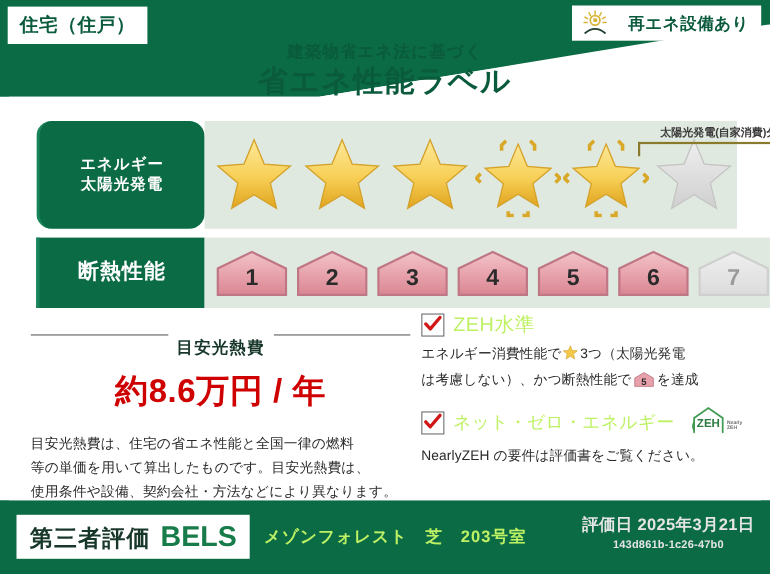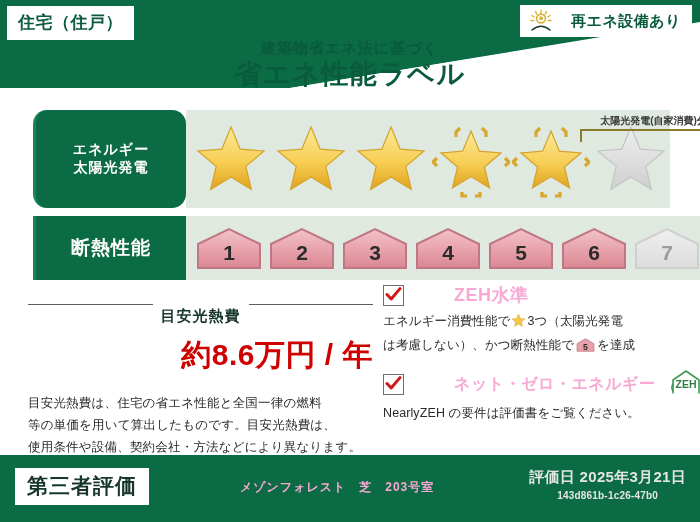--- a/index.html
+++ b/index.html
@@ -115,40 +115,39 @@
   .lower{position:absolute;left:0;top:283px;width:700px;height:165px;z-index:5;}
   .cost-block{position:absolute;left:28px;top:0;width:345px;}
   .cost-head{display:flex;align-items:center;gap:8px;}
   .cost-head .hr{flex:1;height:1px;background:#5d5d5d;}
   .cost-head .ht{
     font-size:15px;font-weight:bold;color:#17372a;letter-spacing:1px;
     white-space:nowrap;
     margin-top:24px;
   }
   .cost-value{
-    text-align:right;color:#cf0000;font-size:30px;font-weight:bold;
+    text-align:center;color:#cf0000;font-size:30px;font-weight:bold;
     margin-top:9px;letter-spacing:.5px;
   }
   .cost-note{
     margin-top:17px;font-size:12.5px;color:#2a2a2a;line-height:1.75;
     letter-spacing:.2px;
   }
   .cost-note div{white-space:nowrap;}
   .zeh-block{position:absolute;left:383px;top:0;width:295px;}
   .zeh-item{margin-bottom:10px;}
   .zeh-title{display:flex;align-items:center;gap:8px;}
   .chk{
     width:19px;height:19px;border:1.5px solid #6f6f6f;background:#fff;
     position:relative;flex:0 0 19px;
   }
   .chk svg{position:absolute;left:1px;top:0px;width:17px;height:17px;}
   .zeh-title .t{
-    color:#f9a8d4;font-size:18px;font-weight:bold;letter-spacing:.5px;
+    color:#bef264;font-size:18px;font-weight:normal;letter-spacing:.5px;
     white-space:nowrap;
-    margin-left:42px;
   }
   .zeh-title .t.small{font-size:16px;}
   .zeh-desc{
     margin-top:4px;font-size:12.5px;color:#2a2a2a;line-height:1.65;
     letter-spacing:.1px;
   }
   .zeh-desc .inline-star{display:inline-block;vertical-align:-3px;margin:0 1px;}
   .zeh-desc .inline-house{display:inline-block;vertical-align:-4px;margin:0 2px;}
   .zeh-logo{display:inline-block;vertical-align:-7px;margin-left:5px;}
   
@@ -156,22 +155,22 @@
     position:absolute;left:0;bottom:0;width:700px;height:66px;
     background:#0a6b45;z-index:6;
   }
   .bels-box{
     position:absolute;left:15px;top:12px;background:#ffffff;
     padding:4px 12px 5px 12px;display:flex;align-items:baseline;gap:9px;
   }
   .bels-box .jp{font-size:21px;font-weight:bold;color:#17372a;letter-spacing:1px;}
   .bels-box .en{font-size:26px;font-weight:bold;color:#177c4a;letter-spacing:0px;}
   .bldg-name{
-    position:absolute;left:240px;top:23px;color:#f9a8d4;
-    font-size:12px;font-weight:bold;letter-spacing:1px;white-space:nowrap;
+    position:absolute;left:240px;top:23px;color:#bef264;
+    font-size:15px;font-weight:bold;letter-spacing:1px;white-space:nowrap;
   }
   .eval-date{
     position:absolute;right:14px;top:12px;color:#e5e5e5;text-align:center;margin-left:16px;
   }
   .eval-date .d{font-size:15px;font-weight:bold;letter-spacing:.3px;white-space:nowrap;}
   .eval-date .id{font-size:10px;font-weight:bold;margin-top:3px;letter-spacing:.2px;}
 </style>
 </head>
 <body>
 
@@ -413,20 +412,21 @@
         </div>
         <div class="zeh-desc">NearlyZEH の要件は評価書をご覧ください。</div>
       </div>
 
     </div>
   </div>
 
   <div class="footer">
     <div class="bels-box">
       <span class="jp">第三者評価</span>
+      <span class="en">BELS</span>
     </div>
     <div class="bldg-name">メゾンフォレスト　芝　203号室</div>
     <div class="eval-date">
       <div class="d">評価日 2025年3月21日</div>
       <div class="id">143d861b-1c26-47b0</div>
     </div>
   </div>
 
 </div>
 

